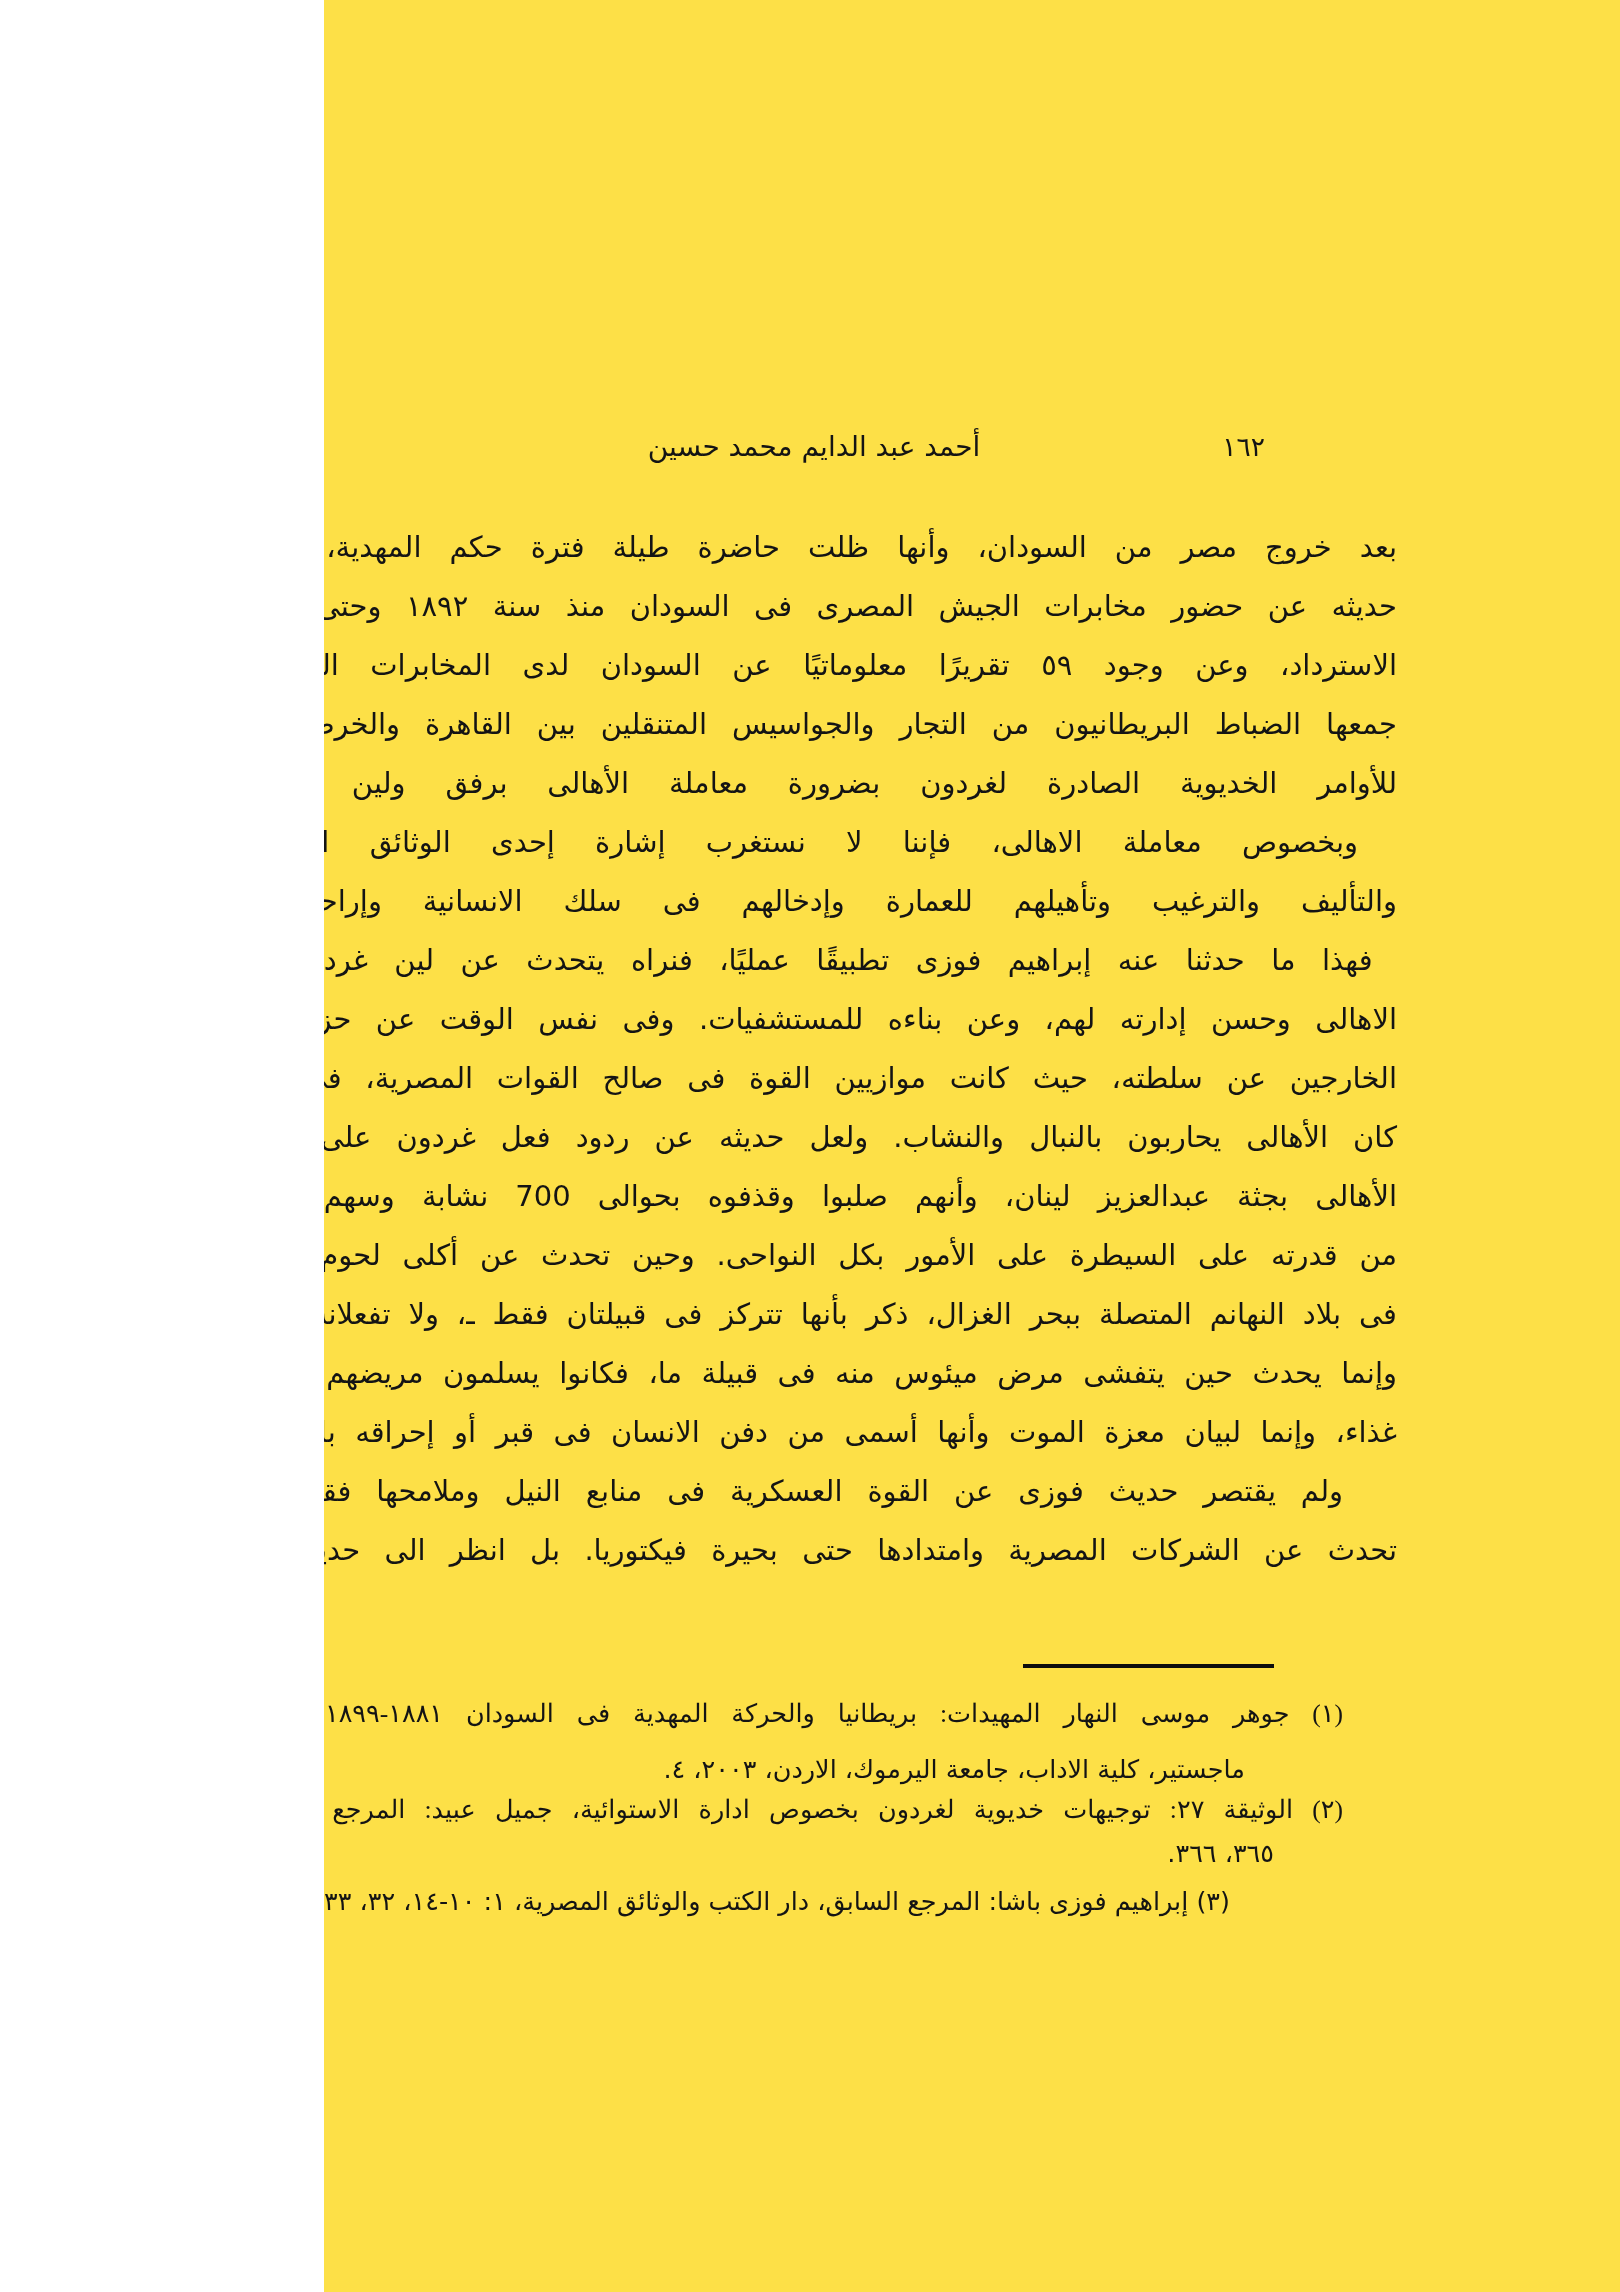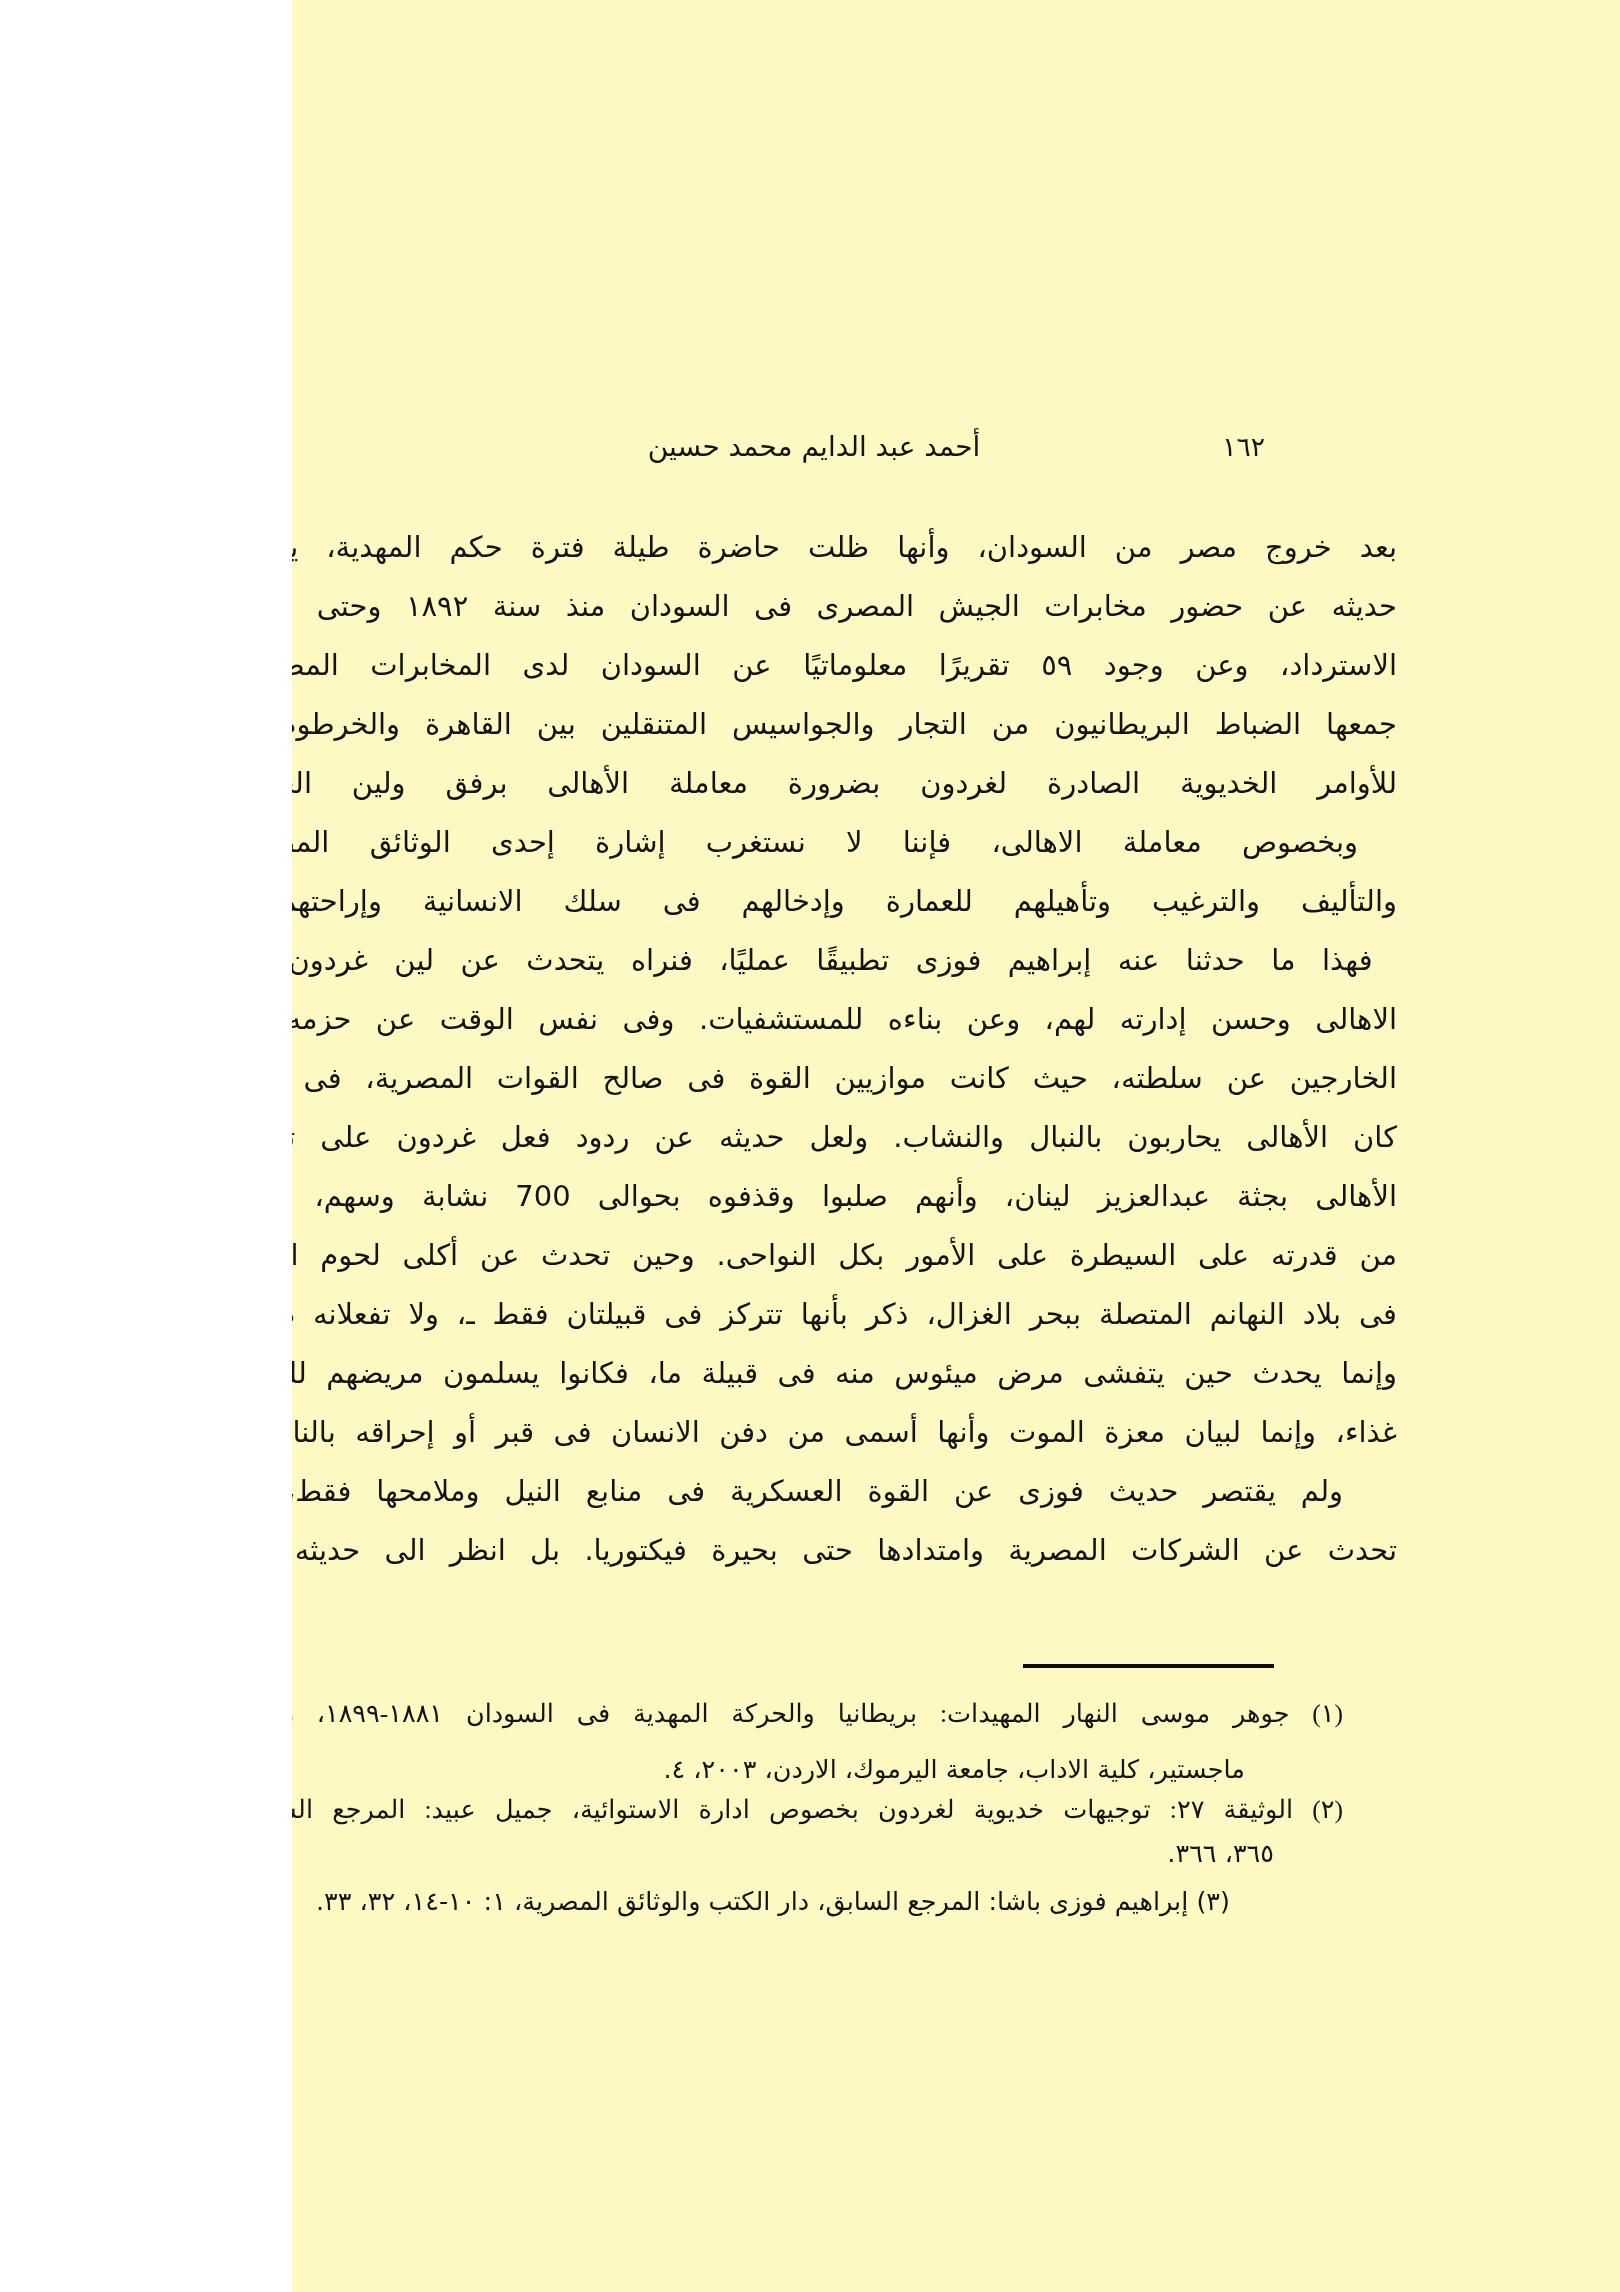--- a/index.html
+++ b/index.html
@@ -4,26 +4,25 @@
 <style>
   html, body {
     margin: 0;
     padding: 0;
     background: #ffffff;
   }
   .page {
     position: relative;
     width: 1296px;
     height: 2293px;
-    background: #fef9c3;
+    background: #fde047;
     font-family: "DejaVu Sans", sans-serif;
     color: #141414;
     direction: rtl;
     overflow: hidden;
-    padding-left: 32px;
   }
   
   .header-author {
     position: absolute;
     top: 421px;
     right: 223px;
     width: 1166px;
     text-align: center;
     font-size: 28px;
     line-height: 51px;

